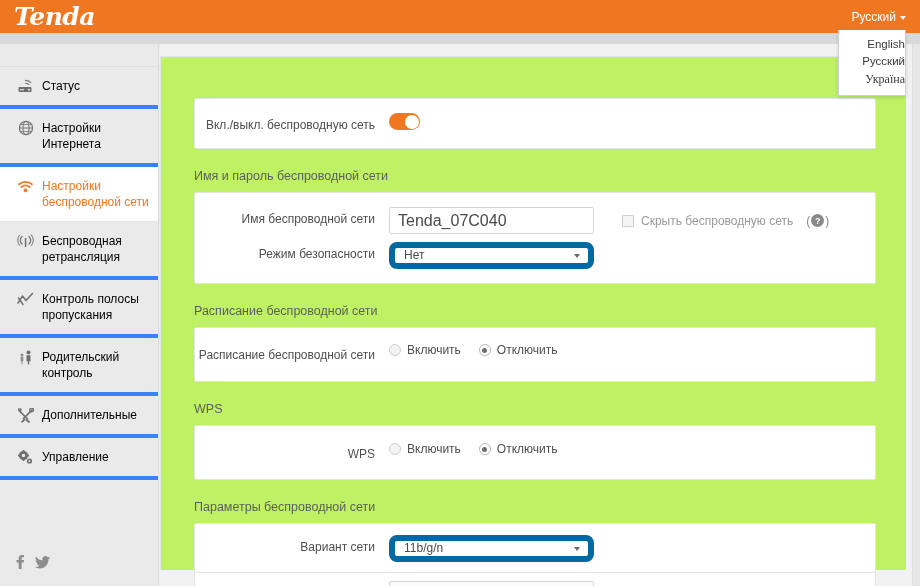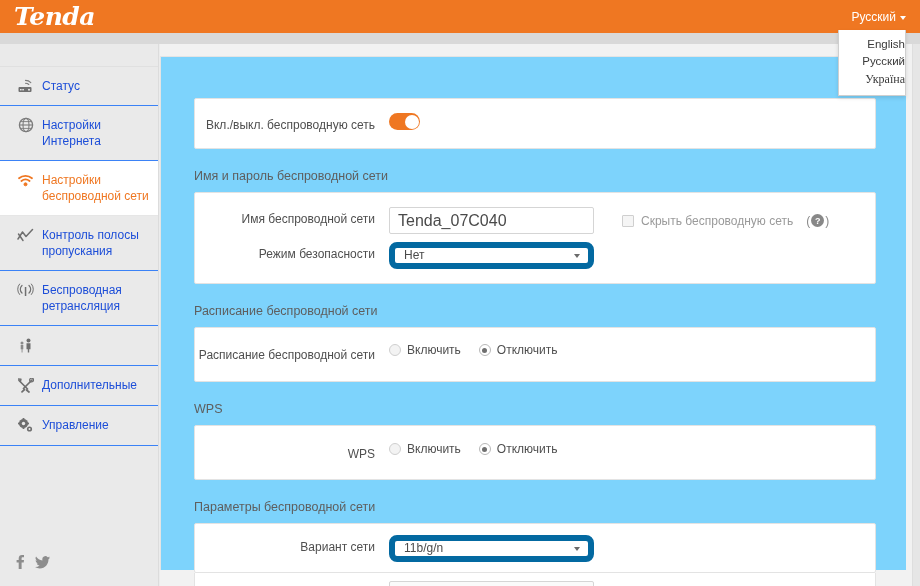--- a/index.html
+++ b/index.html
@@ -78,24 +78,24 @@
     background: #eaeaea;
     border-right: 1px solid #dcdcdc;
   }
   .nav { margin-top: 22px; }
   .nav-item {
     position: relative;
     display: flex; align-items: flex-start;
     gap: 8px;
     padding: 11px 8px 11px 17px;
     font-size: 12px;
-    color: #1d4ed8;
+    color: #000000;
     line-height: 16px;
     cursor: pointer;
-    border-bottom: 1px solid #3b82f6;
+    border-bottom: 4px solid #3b82f6;
     min-height: 40px;
   }
   .nav-item:first-child { border-top: 1px solid #e0e0e0; }
   .nav-item.active {
     background: #ffffff;
     color: #ef7722;
     border-bottom: 1px solid #e6e6e6;
   }
   .nav-item.active .nav-icon svg { stroke: #ef7722; fill: #ef7722; }
   .nav-icon {
@@ -115,21 +115,21 @@
   
   .main {
     position: absolute; top: 44px; left: 160px;
     width: 760px; height: 542px;
     background: #f2f2f2;
     overflow: hidden;
   }
   .content {
     position: absolute; top: 12px; left: 0;
     width: 746px; height: 514px;
-    background: #7dd3fc;
+    background: #bef264;
     border-left: 1px solid #e4e4e4;
     border-top: 1px solid #e4e4e4;
     padding: 0;
   }
   .scroll-area { padding: 41px 0 0 0; }
 
   .card {
     margin: 0 30px 0 33px;
     background: #ffffff;
     border: 1px solid #e3e3e3;
@@ -368,50 +368,51 @@
             <path d="M2 4.2A10 10 0 0 1 15 4.2" stroke="#ef7722" stroke-width="1.8" fill="none" stroke-linecap="round"></path>
             <path d="M4.4 7A6.5 6.5 0 0 1 12.6 7" stroke="#ef7722" stroke-width="1.8" fill="none" stroke-linecap="round"></path>
             <circle cx="8.5" cy="10.3" r="1.5" fill="#ef7722"></circle>
           </svg>
         </span>
         <span class="nav-label">Настройки беспроводной сети</span>
       </div>
 
       <div class="nav-item">
         <span class="nav-icon">
-          <svg width="17" height="14" viewBox="0 0 17 14">
-            <path d="M1 11 L5.5 4 L9 8.5 L15.5 1.5" stroke="#6f6f6f" stroke-width="1.5" fill="none" stroke-linecap="round" stroke-linejoin="round"></path>
-            <path d="M1.5 6 L6 12.5" stroke="#6f6f6f" stroke-width="1.5" fill="none" stroke-linecap="round"></path>
-          </svg>
-        </span>
-        <span class="nav-label">Контроль полосы пропускания</span>
-      </div>
-
-      <div class="nav-item">
-        <span class="nav-icon">
           <svg width="17" height="15" viewBox="0 0 17 15">
             <rect x="7.8" y="4" width="1.5" height="9" fill="#6f6f6f"></rect>
             <path d="M5 2.5 A5 5 0 0 0 5 10" stroke="#6f6f6f" stroke-width="1.2" fill="none" stroke-linecap="round"></path>
             <path d="M12 2.5 A5 5 0 0 1 12 10" stroke="#6f6f6f" stroke-width="1.2" fill="none" stroke-linecap="round"></path>
             <path d="M2.6 1 A7.8 7.8 0 0 0 2.6 11.5" stroke="#6f6f6f" stroke-width="1" fill="none" stroke-linecap="round"></path>
             <path d="M14.4 1 A7.8 7.8 0 0 1 14.4 11.5" stroke="#6f6f6f" stroke-width="1" fill="none" stroke-linecap="round"></path>
           </svg>
         </span>
         <span class="nav-label">Беспроводная ретрансляция</span>
       </div>
 
       <div class="nav-item">
         <span class="nav-icon">
+          <svg width="17" height="14" viewBox="0 0 17 14">
+            <path d="M1 11 L5.5 4 L9 8.5 L15.5 1.5" stroke="#6f6f6f" stroke-width="1.5" fill="none" stroke-linecap="round" stroke-linejoin="round"></path>
+            <path d="M1.5 6 L6 12.5" stroke="#6f6f6f" stroke-width="1.5" fill="none" stroke-linecap="round"></path>
+          </svg>
+        </span>
+        <span class="nav-label">Контроль полосы пропускания</span>
+      </div>
+
+      <div class="nav-item">
+        <span class="nav-icon">
           <svg width="16" height="15" viewBox="0 0 16 15">
             <circle cx="10.5" cy="2.5" r="2" fill="#6f6f6f"></circle>
             <path d="M8.5 5.2h4v6h-1.3v3.2H9.8V11.2H8.5z" fill="#6f6f6f"></path>
             <circle cx="4" cy="5" r="1.5" fill="#8a8a8a"></circle>
             <path d="M2.7 7h2.6v4.2H4.5v3.2H3.6v-3.2H2.7z" fill="#8a8a8a"></path>
           </svg>
         </span>
+        <span class="nav-label">Родительский контроль</span>
       </div>
 
       <div class="nav-item">
         <span class="nav-icon">
           <svg width="17" height="15" viewBox="0 0 17 15">
             <path d="M2 2.5 L10.5 11 M9.5 12 L12 14" stroke="#6f6f6f" stroke-width="1.7" stroke-linecap="round"></path>
             <path d="M1 1 L4 1.2 L3.3 4" stroke="#6f6f6f" stroke-width="1.4" fill="none" stroke-linejoin="round"></path>
             <path d="M15 2 L6.5 10.5 M7.5 11.5 L5 13.8" stroke="#6f6f6f" stroke-width="1.7" stroke-linecap="round"></path>
             <circle cx="14.6" cy="2" r="1.9" fill="none" stroke="#6f6f6f" stroke-width="1.3"></circle>
           </svg>

